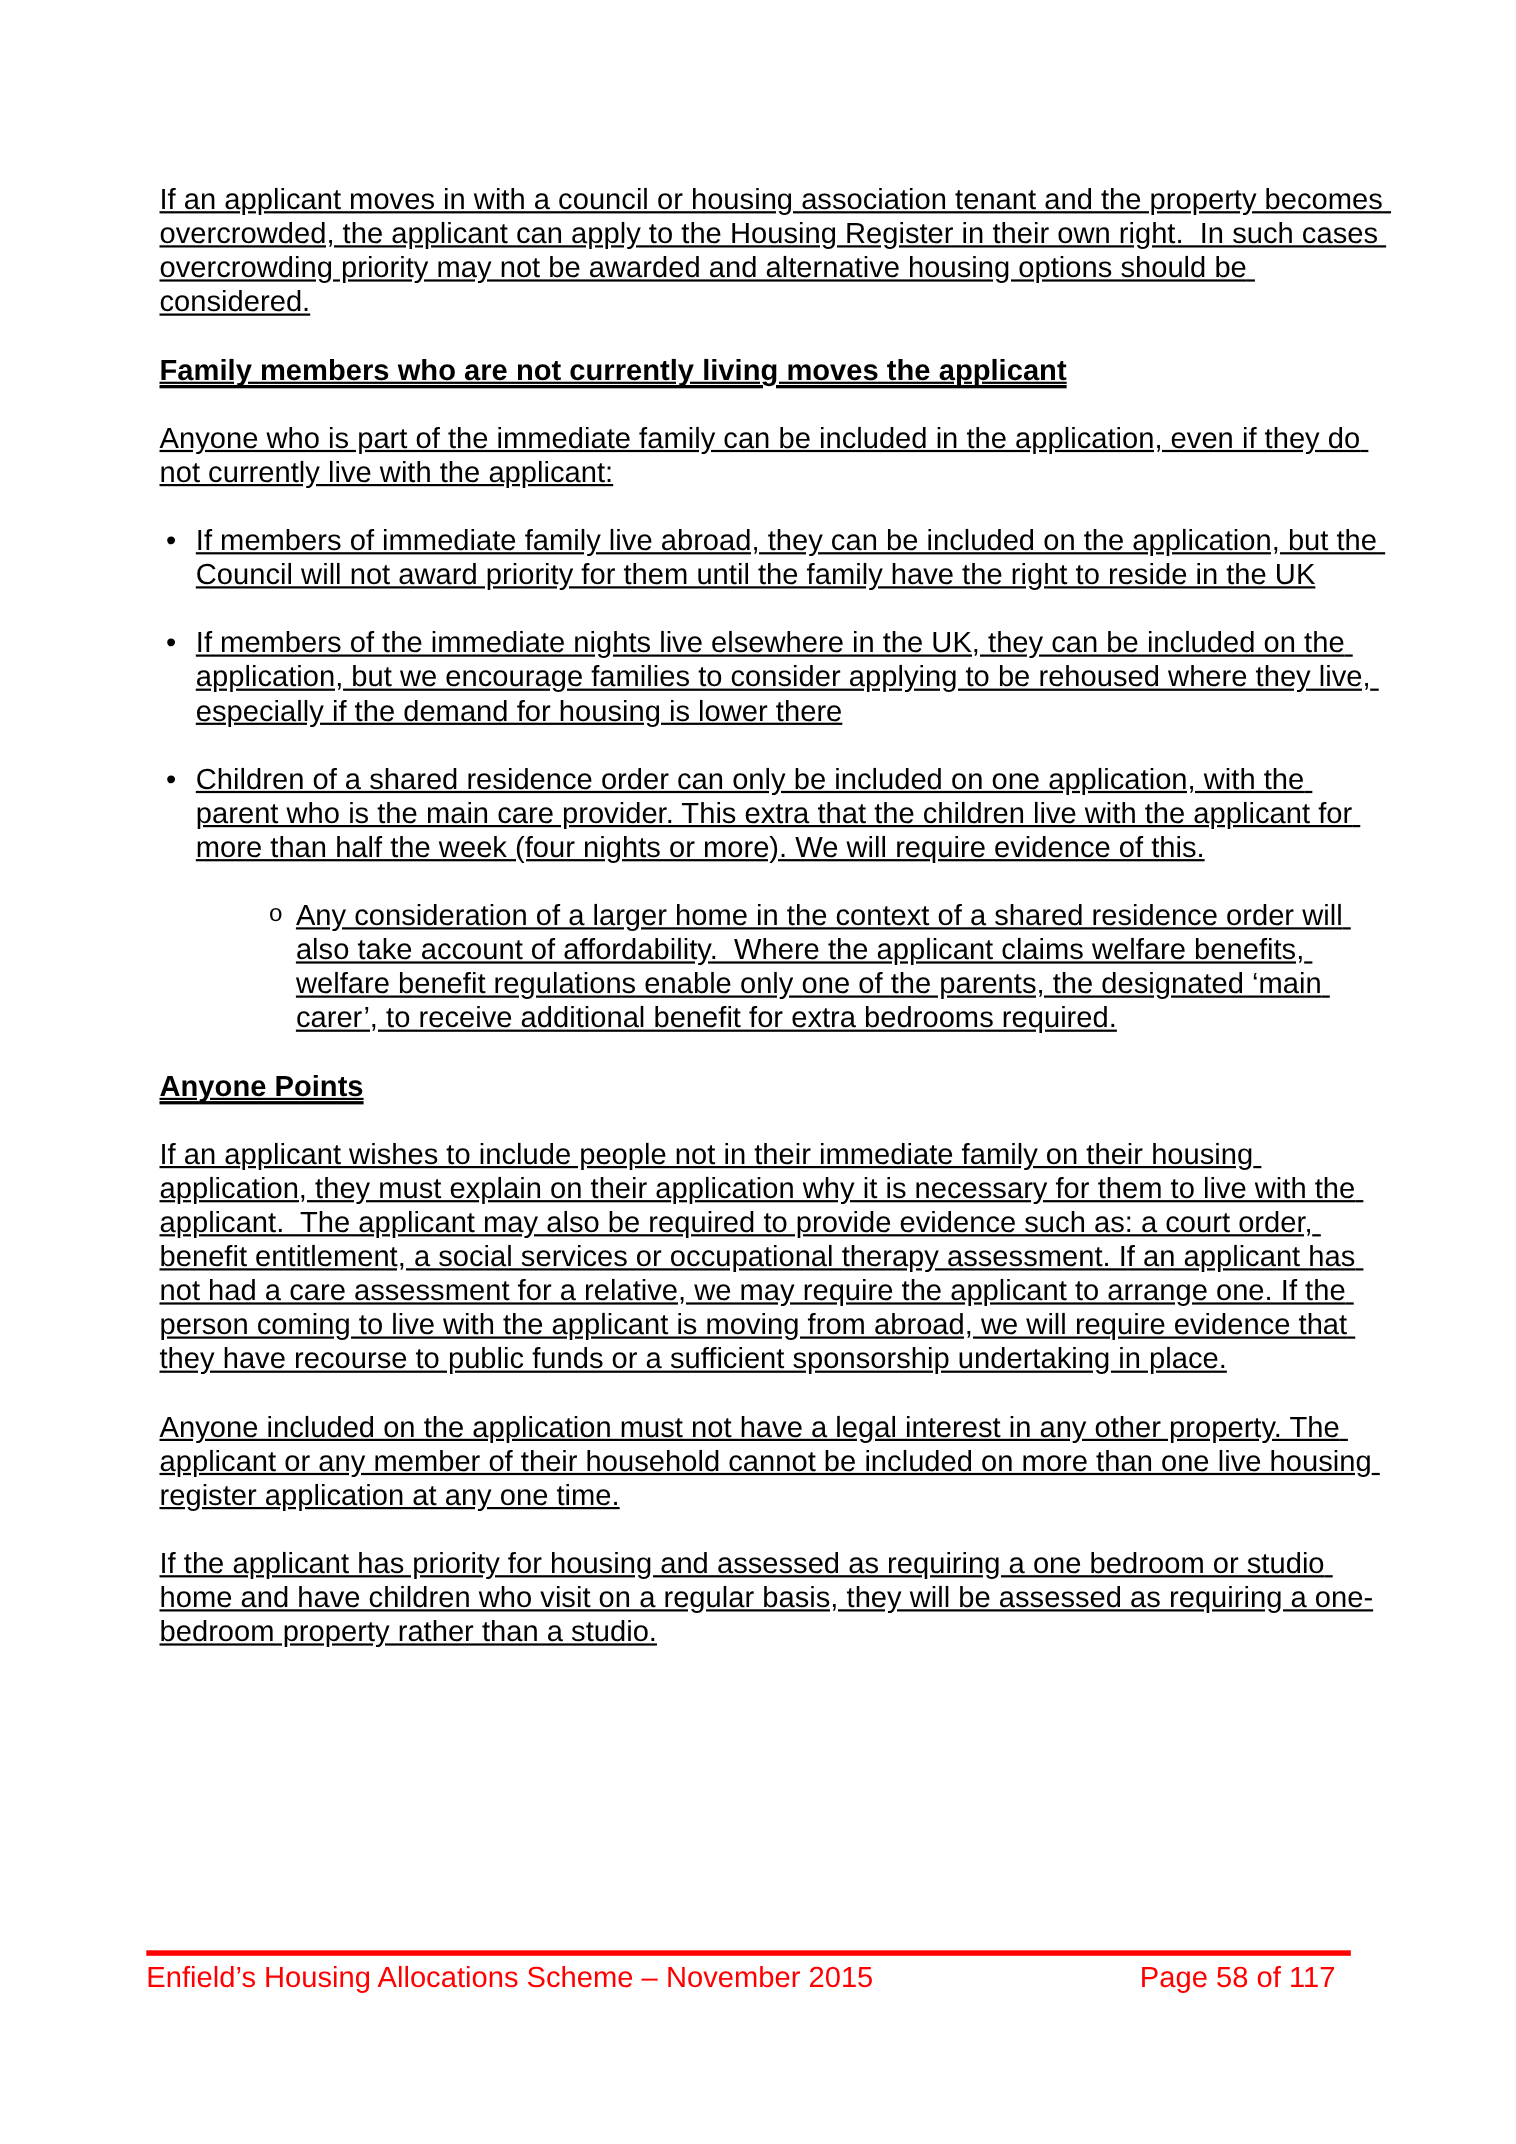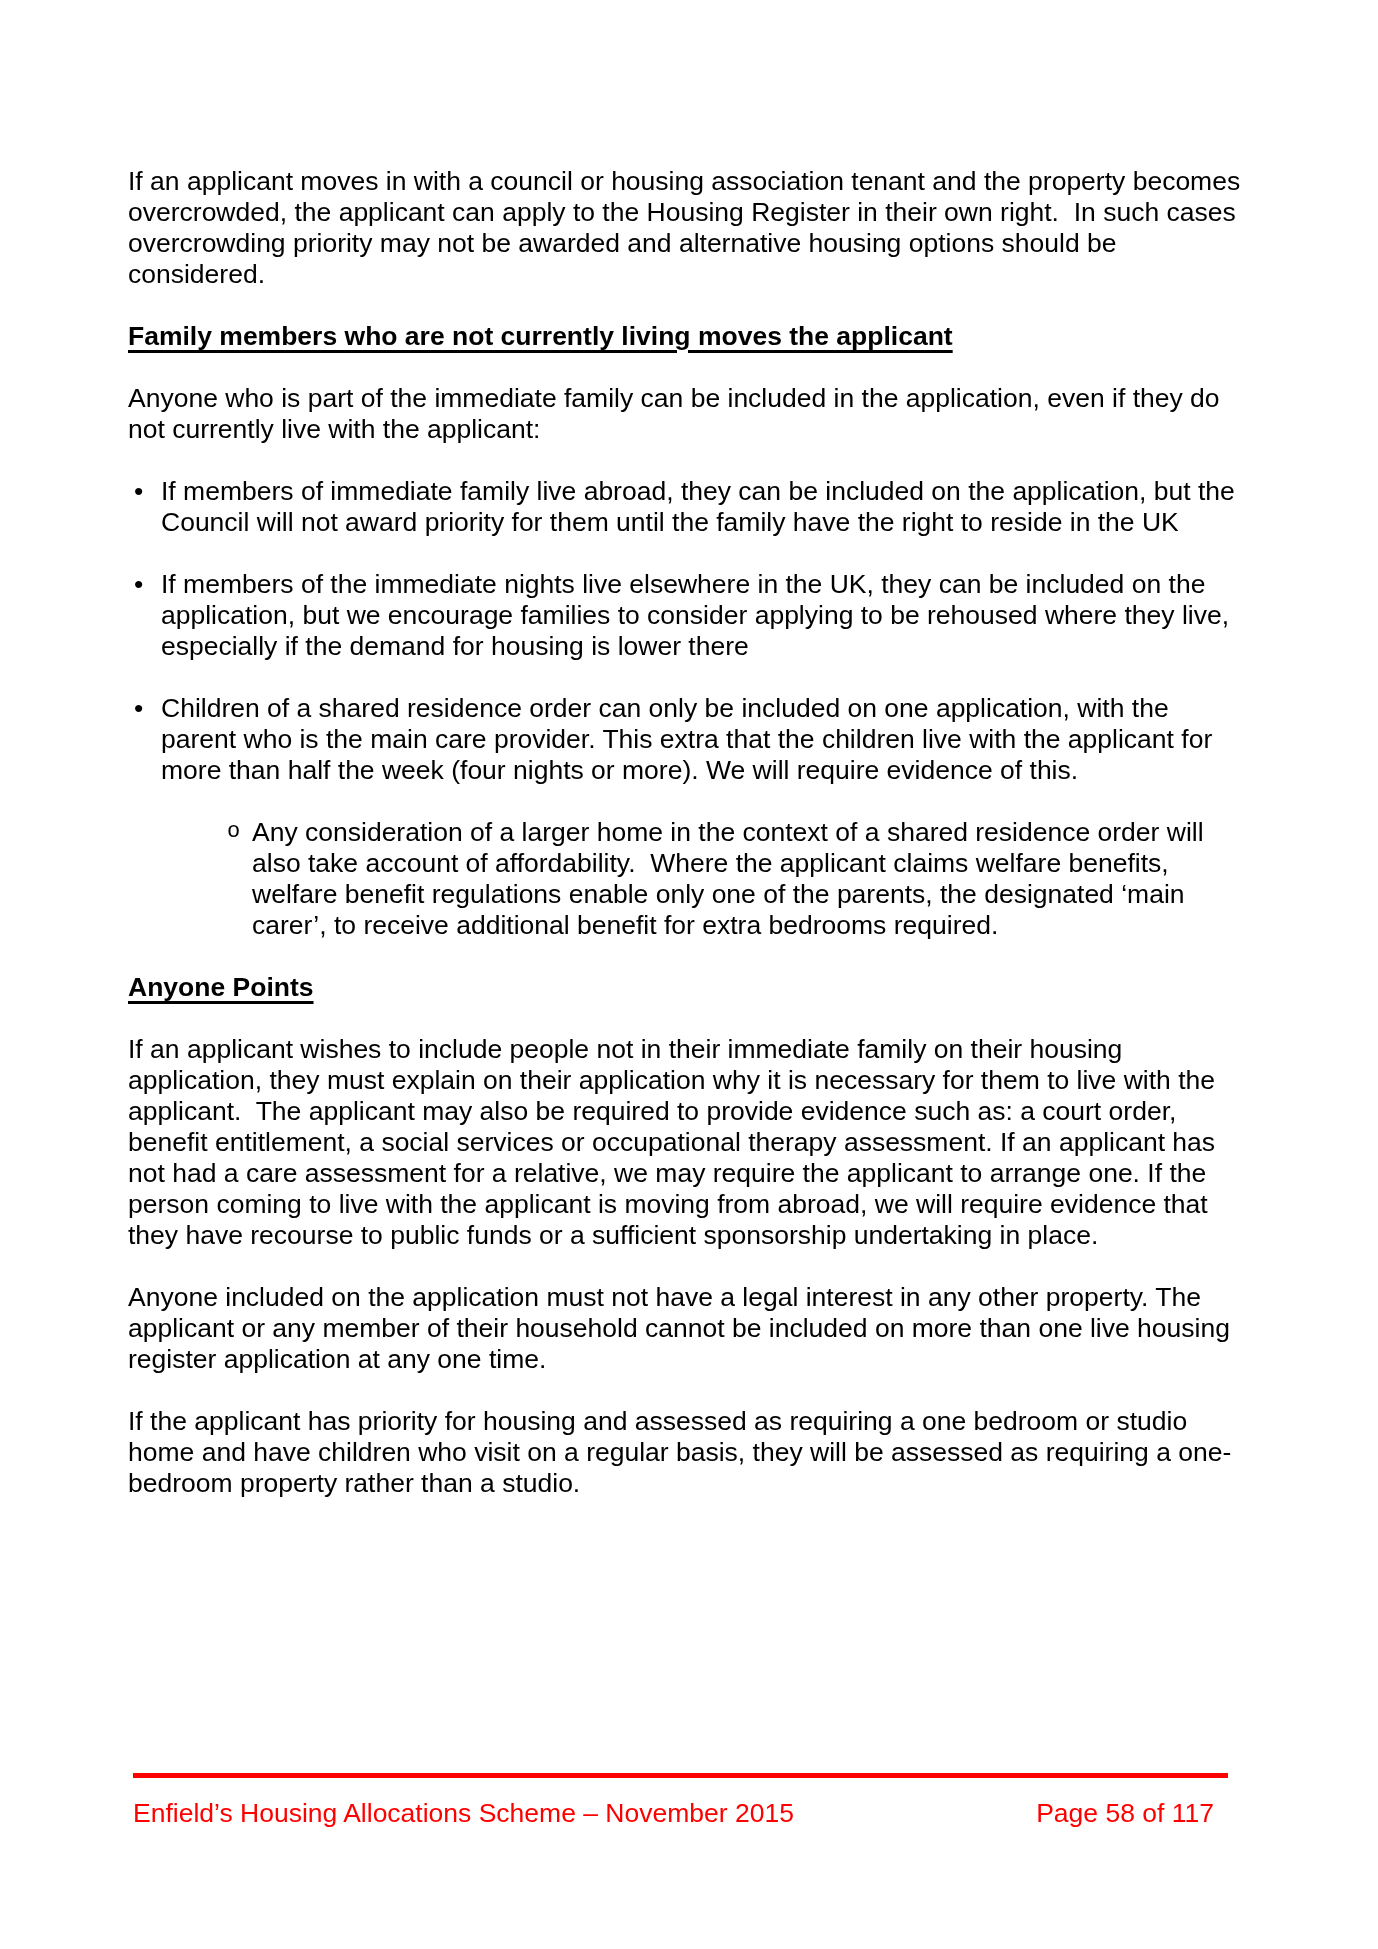--- a/index.html
+++ b/index.html
@@ -11,23 +11,24 @@
     position: relative;
     width: 1378px;
     height: 1949px;
     background: #ffffff;
     font-family: "Liberation Sans", "DejaVu Sans", sans-serif;
     color: #000000;
     overflow: hidden;
   }
   .content {
     position: absolute;
-    left: 128px;
+    left: 145px;
     top: 166px;
     width: 1116px;
+    text-decoration: underline;
   }
   .para {
     margin: 0 0 31px 0;
     font-size: 26.5px;
     line-height: 31px;
     white-space: pre-wrap;
   }
   .heading {
     margin: 0 0 31px 0;
     font-size: 26.5px;
@@ -62,21 +63,21 @@
   }
   .btext {
     white-space: pre-wrap;
   }
   .footer {
     position: absolute;
     left: 133px;
     top: 1773px;
     width: 1095px;
     border-top: 5px solid #ff0000;
-    padding-top: 20px;
+    padding-top: 4px;
     display: flex;
     justify-content: space-between;
     align-items: flex-start;
     color: #ff0000;
     font-size: 26.5px;
     line-height: 31px;
   }
   .footer .page-num {
     padding-right: 14px;
   }

